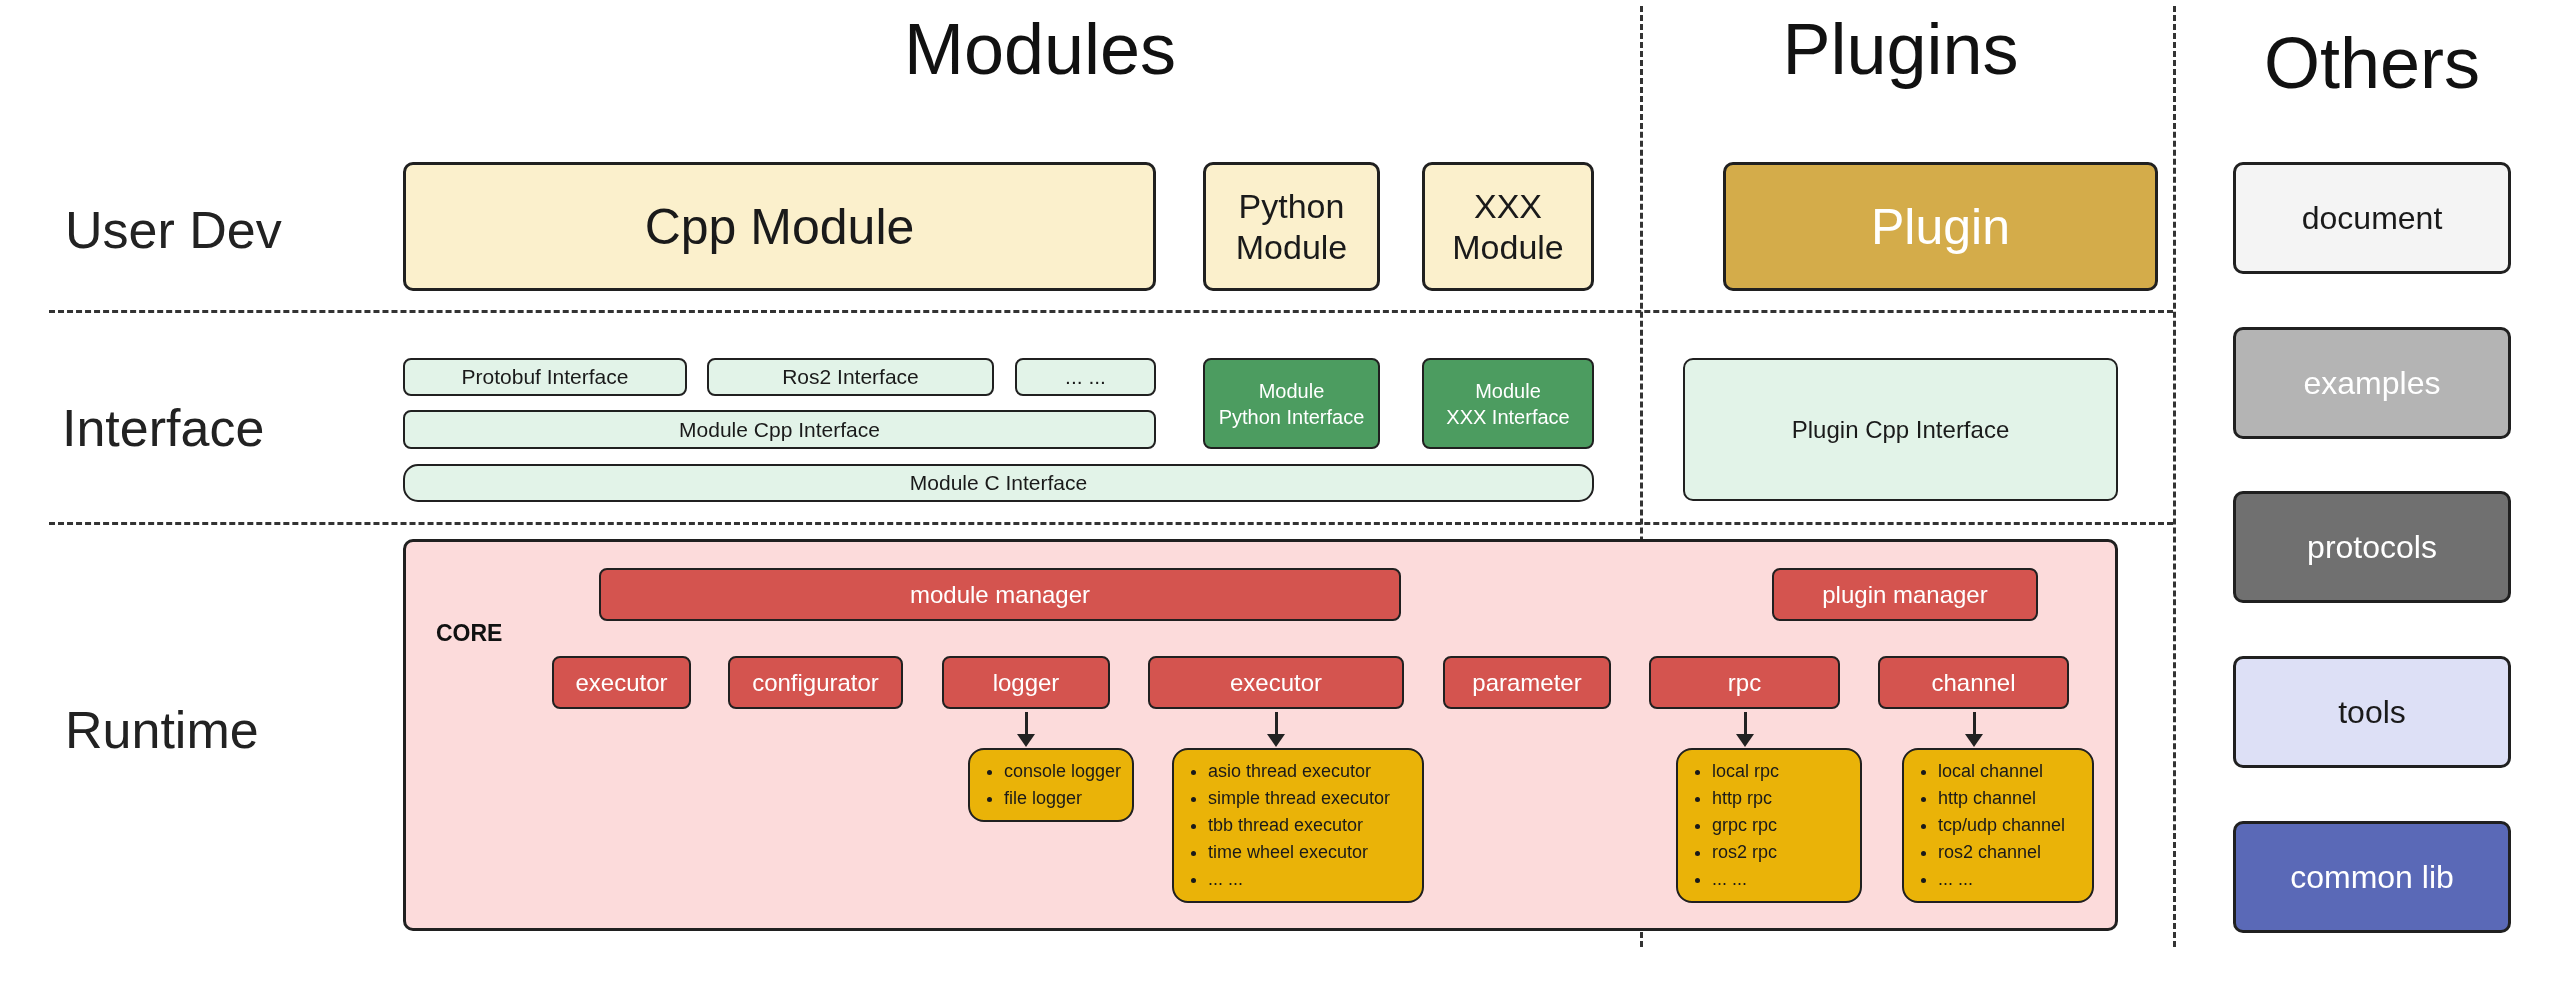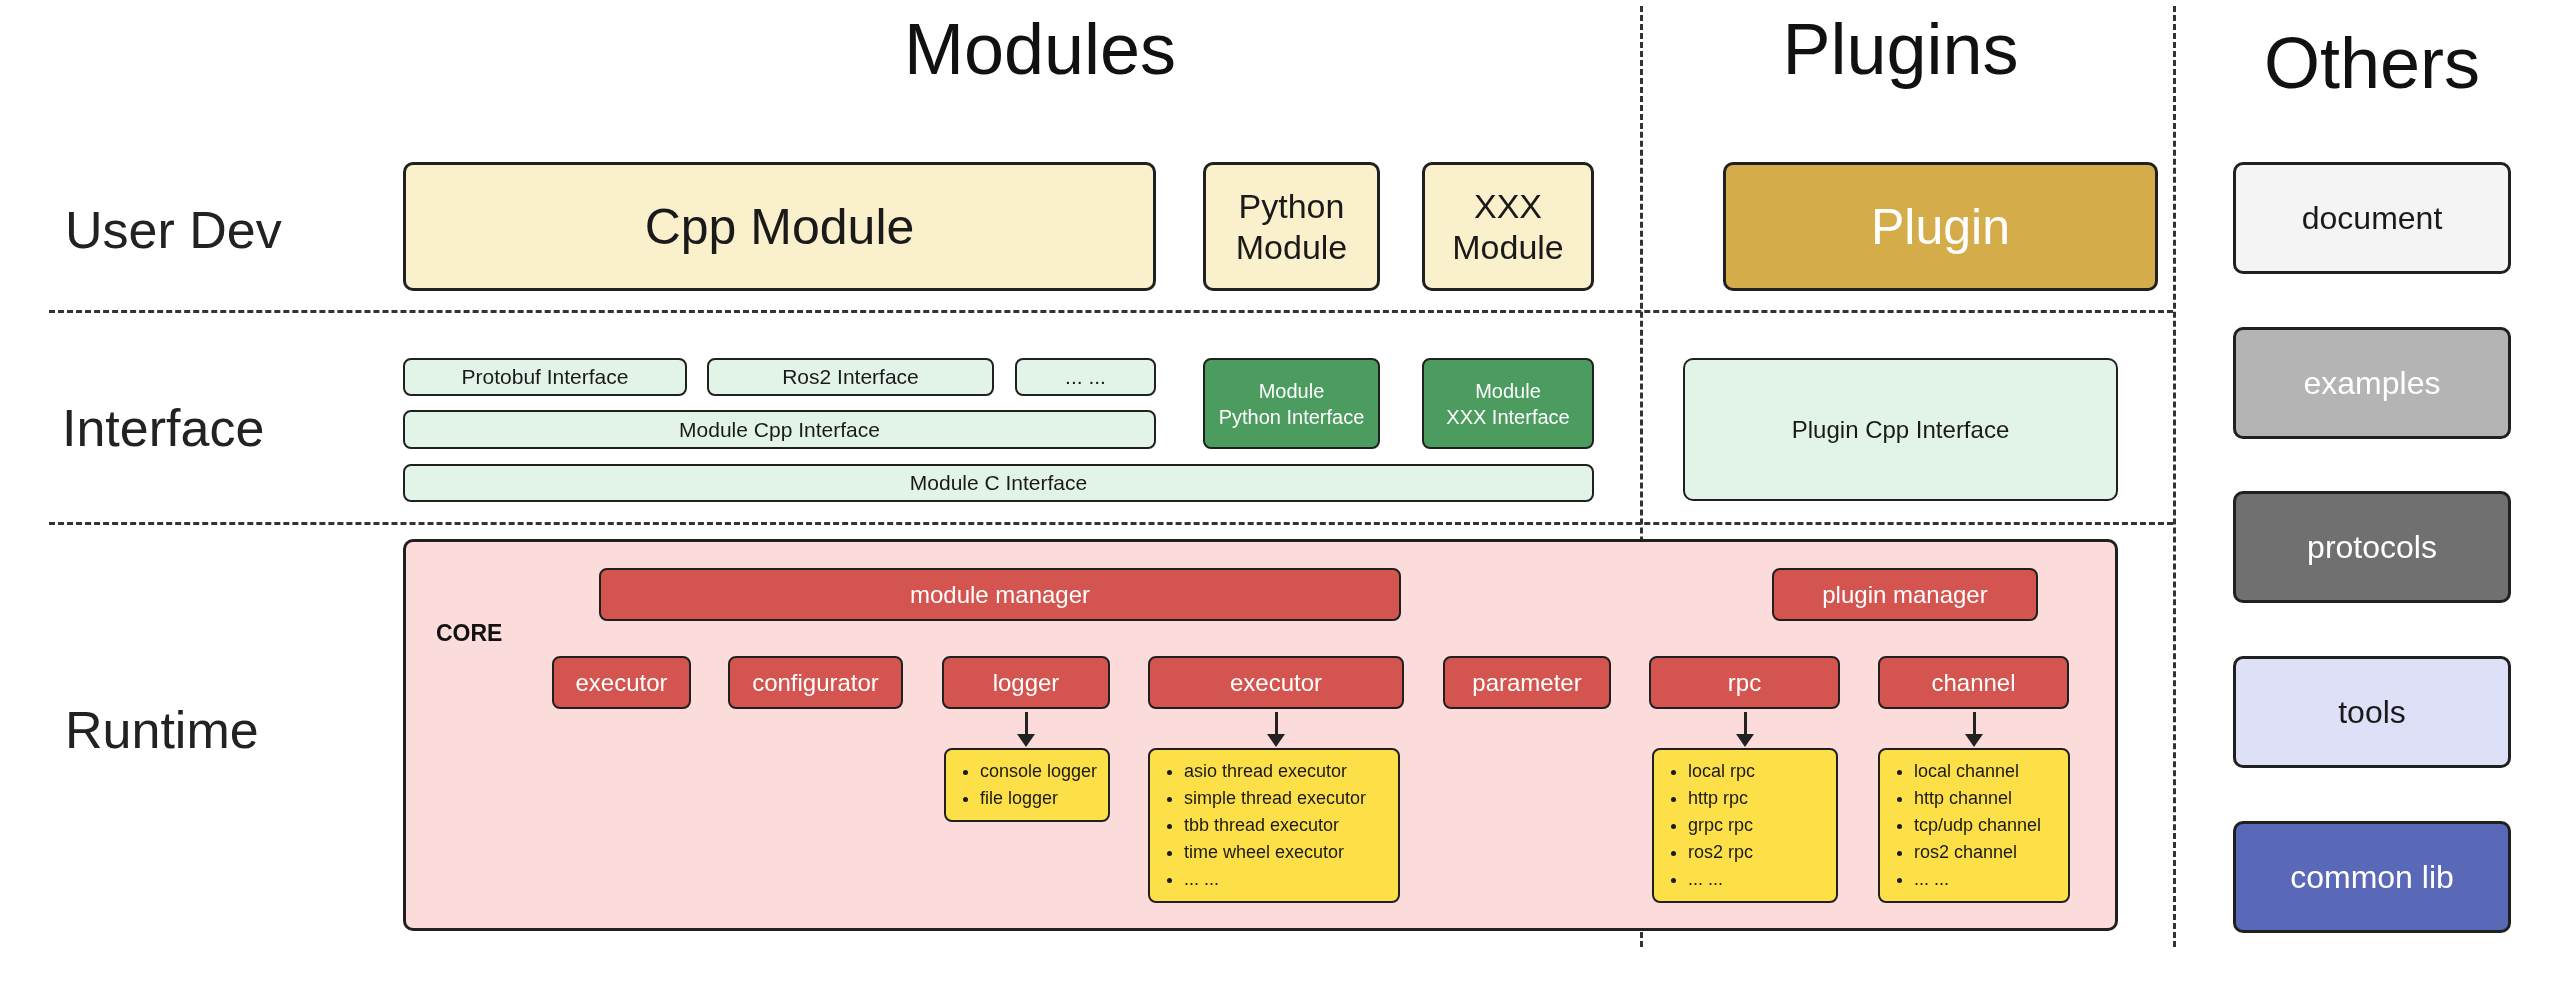--- a/index.html
+++ b/index.html
@@ -37,23 +37,24 @@
   .fs34{font-size:34px;line-height:1.2;}
   .fs32{font-size:32px;}
   .fs24{font-size:24px;}
   .fs21{font-size:21px;}
   .fs20{font-size:20px;line-height:1.3;}
   .vline{position:absolute;width:0;border-left:3px dashed #333;}
   .hline{position:absolute;height:0;border-top:3px dashed #333;}
   .core-label{position:absolute;font-size:23px;font-weight:bold;color:#111;}
   .impl-list{
     position:absolute;box-sizing:border-box;
-    border:2px solid #202020;border-radius:8px;
-    background:#fde047;
+    border:2px solid #202020;border-radius:16px;
+    background:#eab308;
     padding:8px 10px 8px 6px;
+    margin-left:24px;
   }
   .impl-list ul{
     margin:0;padding:0 0 0 28px;
     font-size:18px;line-height:1.5;text-align:left;color:#1a1a1a;
   }
   .arrow-down{position:absolute;width:20px;}
   .arrow-down .shaft{width:3px;height:22px;background:#222;margin:0 auto;}
   .arrow-down .head{
     width:0;height:0;margin:0 auto;
     border-left:9px solid transparent;border-right:9px solid transparent;
@@ -83,21 +84,21 @@
 Module</div>
   <div class="box cream fs34 preline" style="left:1422px;top:162px;width:172px;height:129px;">XXX
 Module</div>
 
   <div class="box gold fs50" style="left:1683px;top:162px;width:435px;height:129px;">Plugin</div>
 
   <div class="box small lgreen fs21" style="left:403px;top:358px;width:284px;height:38px;">Protobuf Interface</div>
   <div class="box small lgreen fs21" style="left:707px;top:358px;width:287px;height:38px;">Ros2 Interface</div>
   <div class="box small lgreen fs21" style="left:1015px;top:358px;width:141px;height:38px;">... ...</div>
   <div class="box small lgreen fs21" style="left:403px;top:410px;width:753px;height:39px;">Module Cpp Interface</div>
-  <div class="box small lgreen fs21" style="left:403px;top:464px;width:1191px;height:38px;">Module C Interface</div>
+  <div class="box small lgreen fs21" style="left:403px;top:464px;width:1191px;height:38px;border-radius:15px;">Module C Interface</div>
   <div class="box small dgreen fs20 preline" style="left:1203px;top:358px;width:177px;height:91px;">Module
 Python Interface</div>
   <div class="box small dgreen fs20 preline" style="left:1422px;top:358px;width:172px;height:91px;">Module
 XXX Interface</div>
 
   <div class="box lgreen fs24" style="left:1683px;top:358px;width:435px;height:143px;border-width:2px;">Plugin Cpp Interface</div>
 
   <div class="box pink" style="left:403px;top:539px;width:1715px;height:392px;"></div>
   <div class="core-label" style="left:436px;top:620px;">CORE</div>
 

